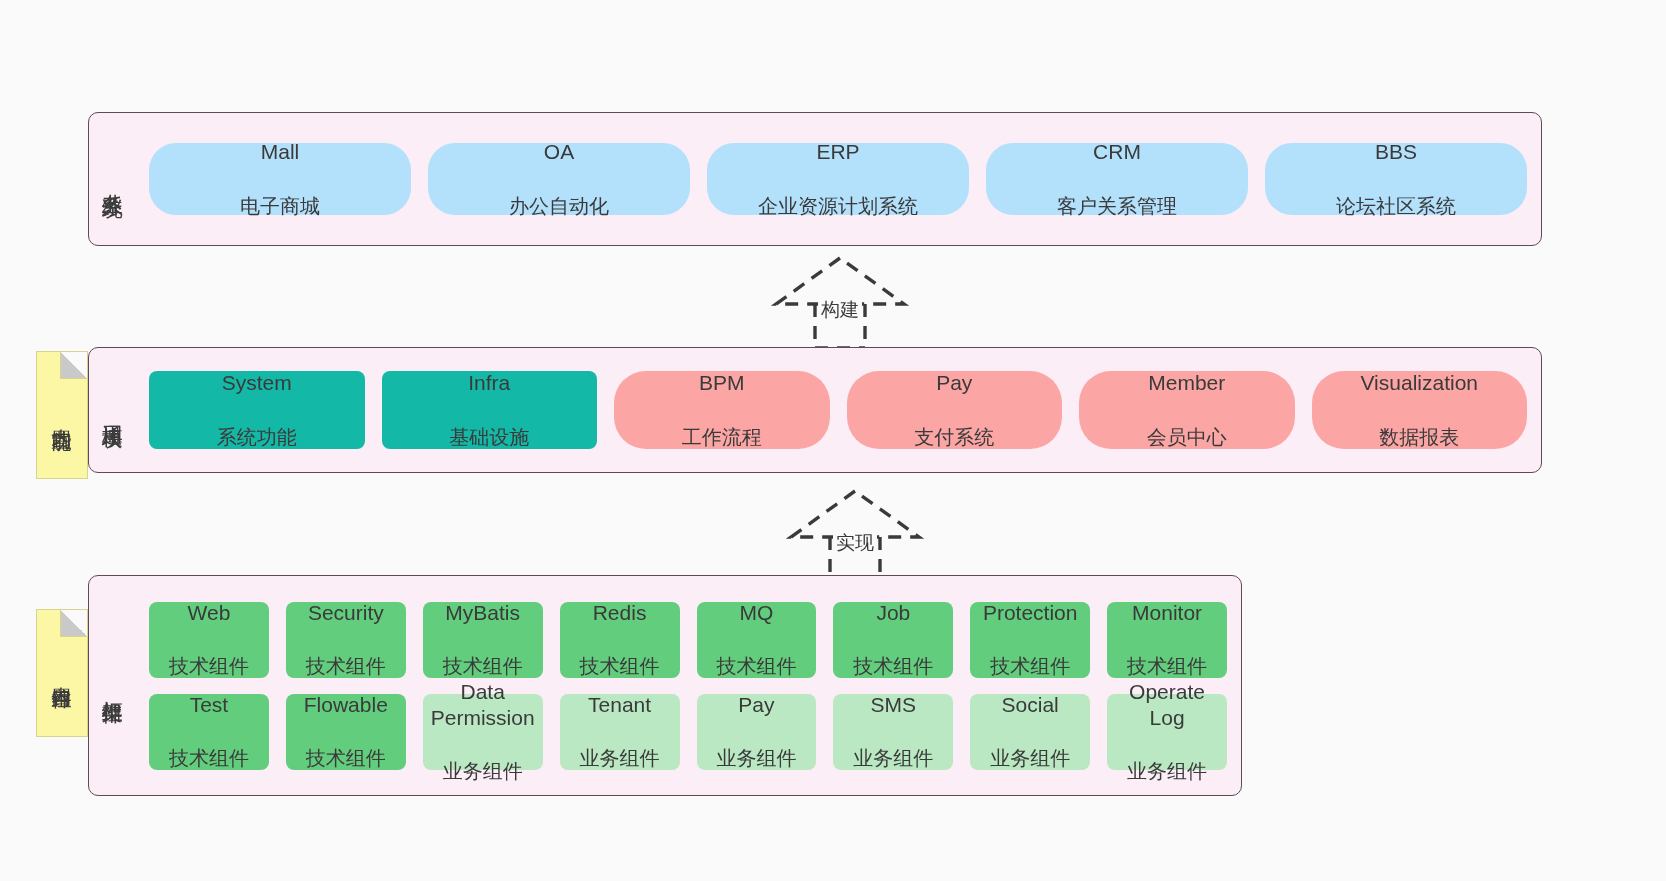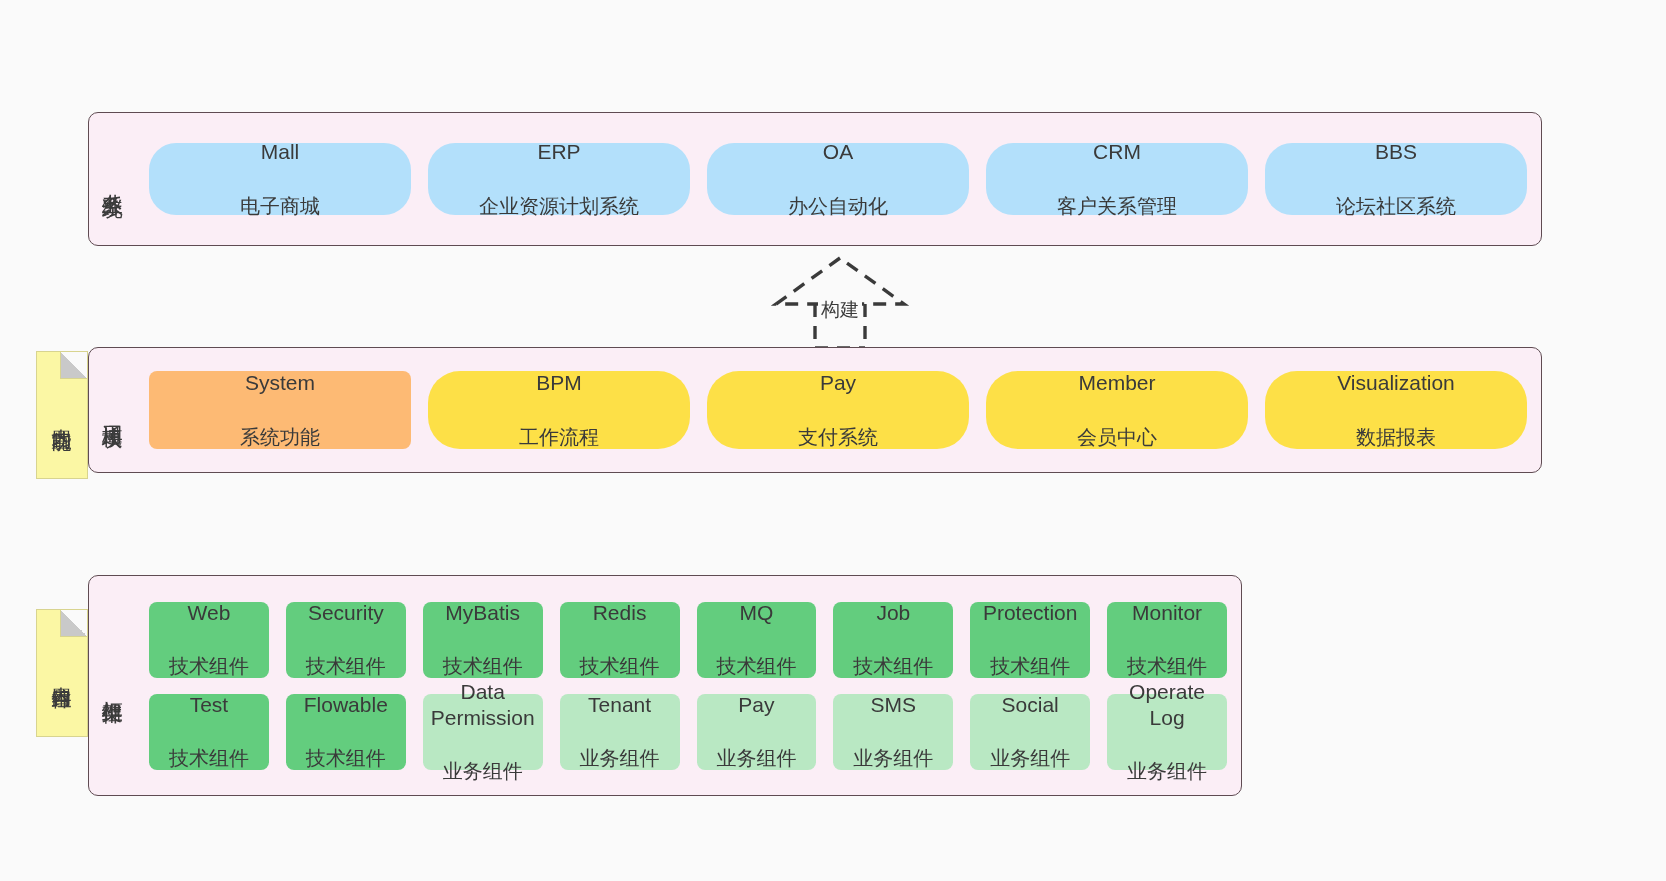--- a/index.html
+++ b/index.html
@@ -81,22 +81,22 @@
   }
   .card .t2 {
     font-size: 20px;
     line-height: 1.25;
     color: #3a3a3a;
     margin-top: 29px;
   }
 
   
   .c-blue        { background: #b3e0fb; border-radius: 27px; }
-  .c-red         { background: #fdba74; text-align: center; }
-  .c-pink        { background: #fde047; border-radius: 32px; }
+  .c-red         { background: #14b8a6; text-align: center; }
+  .c-pink        { background: #fca5a5; border-radius: 32px; }
   .c-green       { background: #63cd7e; }
   .c-green-light { background: #b9e8c3; }
 
   
   #layer-business  { left: 88px;  top: 112px; width: 1454px; height: 134px; }
   #layer-common    { left: 88px;  top: 347px; width: 1454px; height: 126px; }
   #layer-framework { left: 88px;  top: 575px; width: 1154px; height: 221px; }
 
   #layer-business  .card-row { height: 72px; }
   #layer-common    .card-row { height: 78px; }
@@ -162,26 +162,26 @@
 
   <div class="layer" id="layer-business">
     <div class="layer-label">业务系统</div>
     <div class="layer-body">
       <div class="card-row">
         <div class="card c-blue">
           <span class="t1">Mall</span>
           <span class="t2">电子商城</span>
         </div>
         <div class="card c-blue">
+          <span class="t1">OA</span>
+          <span class="t2">办公自动化</span>
+        </div>
+        <div class="card c-blue">
           <span class="t1">ERP</span>
           <span class="t2">企业资源计划系统</span>
-        </div>
-        <div class="card c-blue">
-          <span class="t1">OA</span>
-          <span class="t2">办公自动化</span>
         </div>
         <div class="card c-blue">
           <span class="t1">CRM</span>
           <span class="t2">客户关系管理</span>
         </div>
         <div class="card c-blue">
           <span class="t1">BBS</span>
           <span class="t2">论坛社区系统</span>
         </div>
       </div>
@@ -198,40 +198,51 @@
 
   <div class="note" id="note-common">内置功能</div>
   <div class="layer" id="layer-common">
     <div class="layer-label">通用模块</div>
     <div class="layer-body">
       <div class="card-row">
         <div class="card c-red">
           <span class="t1">System</span>
           <span class="t2">系统功能</span>
         </div>
+        <div class="card c-red">
+          <span class="t1">Infra</span>
+          <span class="t2">基础设施</span>
+        </div>
         <div class="card c-pink">
           <span class="t1">BPM</span>
           <span class="t2">工作流程</span>
         </div>
         <div class="card c-pink">
           <span class="t1">Pay</span>
           <span class="t2">支付系统</span>
         </div>
         <div class="card c-pink">
           <span class="t1">Member</span>
           <span class="t2">会员中心</span>
         </div>
         <div class="card c-pink">
           <span class="t1">Visualization</span>
           <span class="t2">数据报表</span>
         </div>
       </div>
     </div>
   </div>
 
+  <div class="connector" id="connector-implement">
+    <svg width="160" height="92" viewBox="0 0 160 92" fill="none" aria-hidden="true">
+      <path d="M80 2 L16 48 L144 48 Z" stroke="#3a3a3a" stroke-width="3.4" stroke-dasharray="13 9" fill="none" stroke-linejoin="miter"></path>
+      <path d="M55 48 L55 92 M105 48 L105 92 M55 92 L105 92" stroke="#3a3a3a" stroke-width="3.4" stroke-dasharray="13 9" fill="none"></path>
+    </svg>
+    <span class="conn-label">实现</span>
+  </div>
 
   <div class="note" id="note-framework">内置组件</div>
   <div class="layer" id="layer-framework">
     <div class="layer-label">框架组件</div>
     <div class="layer-body">
 
       <div class="card-row">
         <div class="card c-green">
           <span class="t1">Web</span>
           <span class="t2">技术组件</span>

